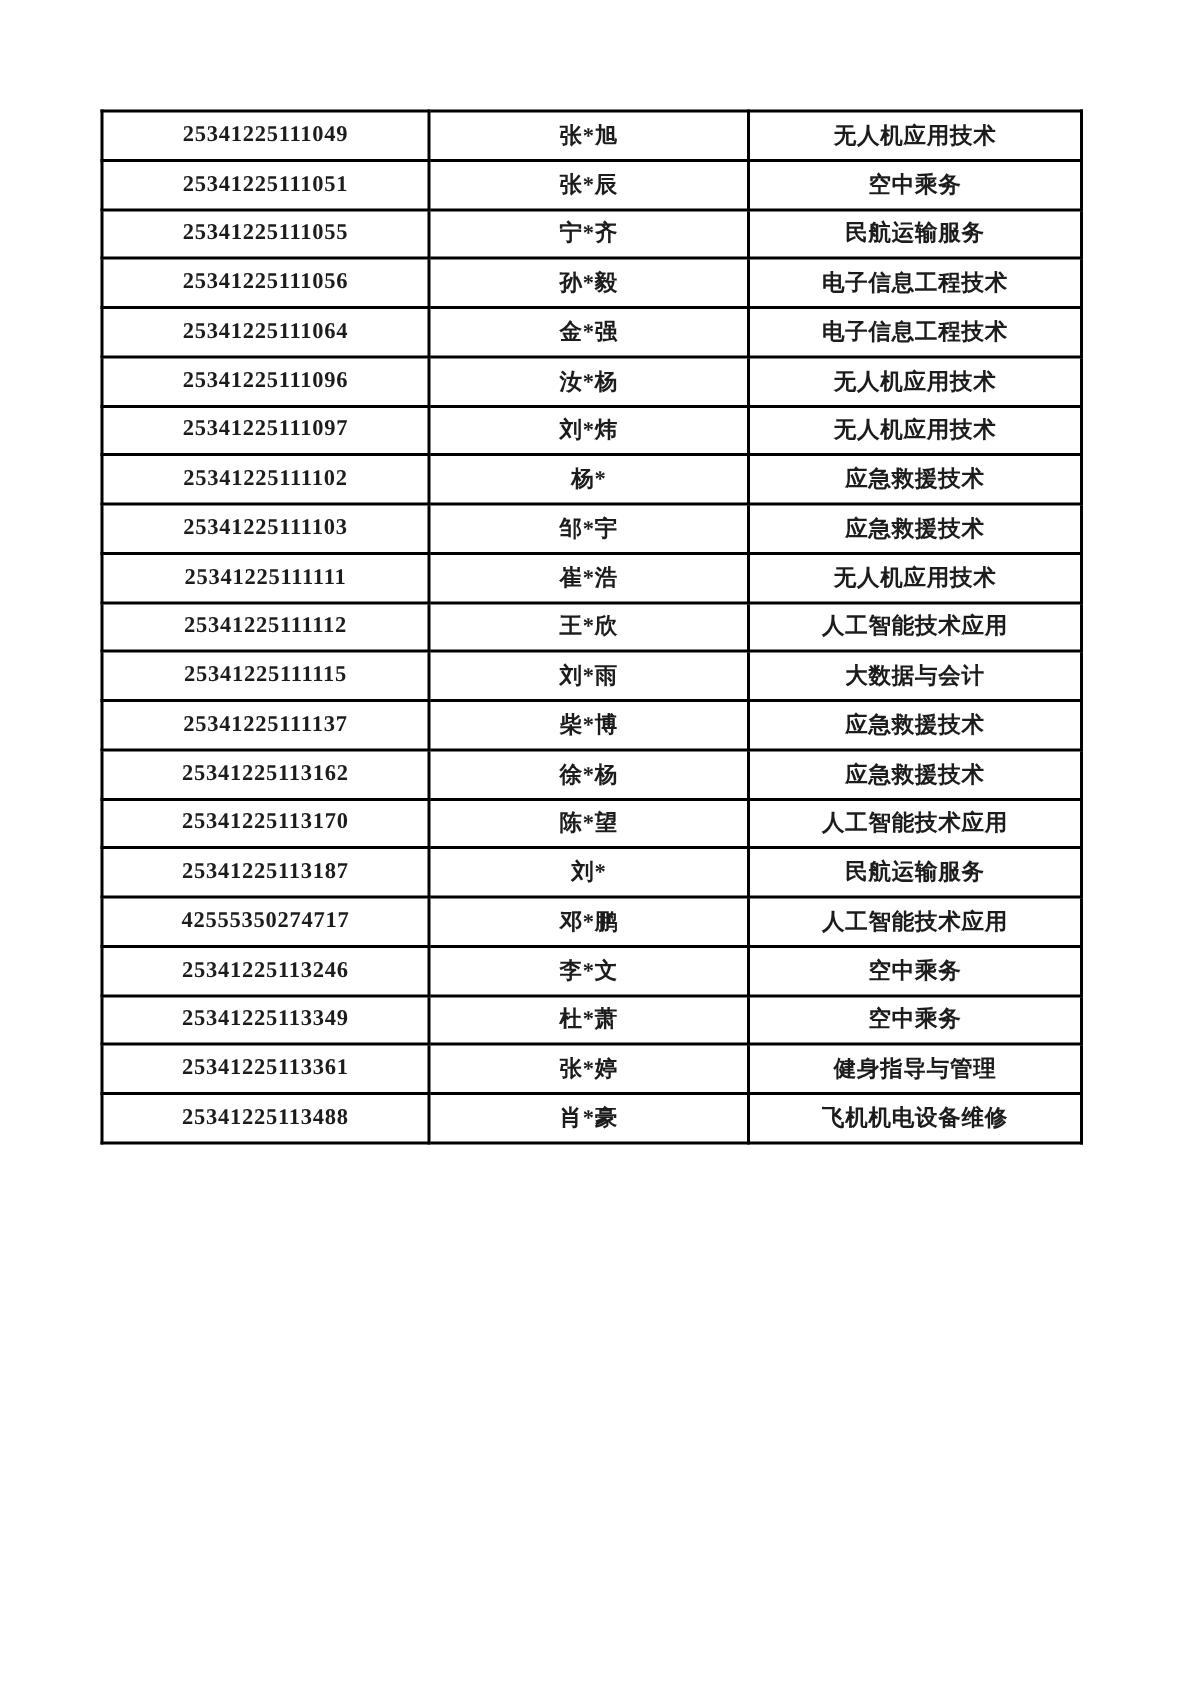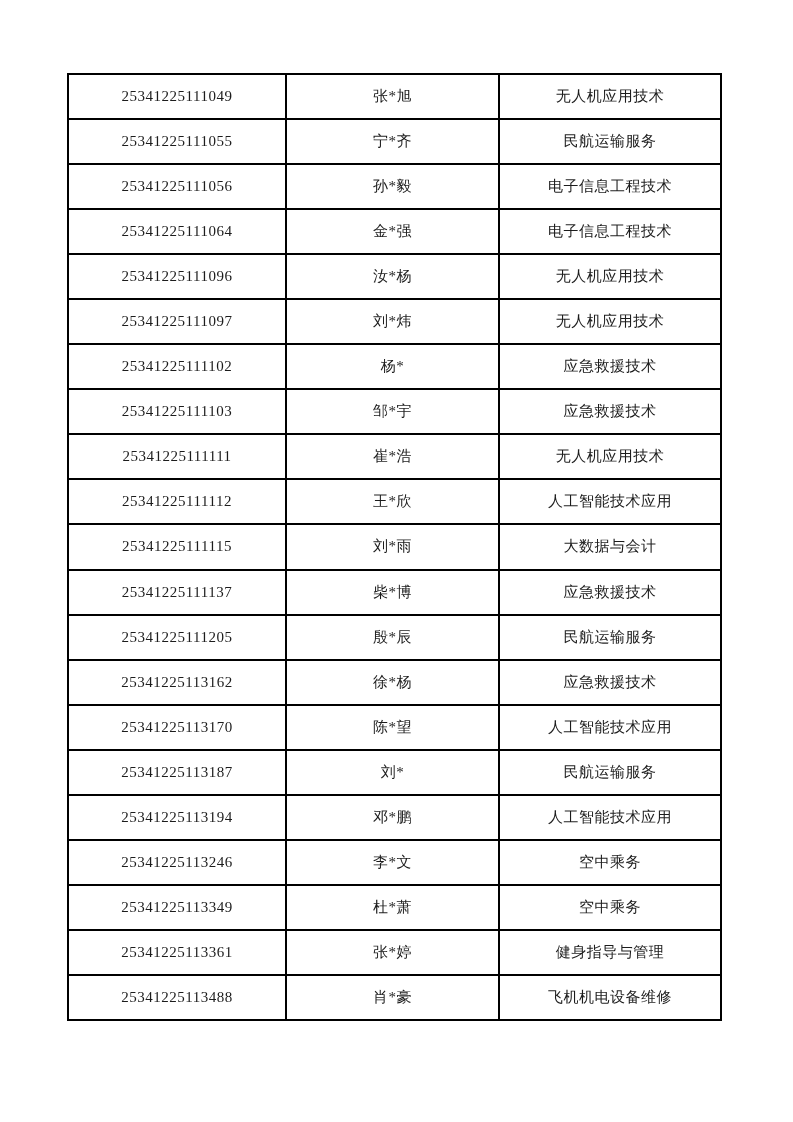--- a/index.html
+++ b/index.html
@@ -20,23 +20,24 @@
     top: 0;
     width: 793px;
     height: 1122px;
     background: #ffffff;
   }
   table.roster {
     position: absolute;
     left: 67px;
     top: 73px;
     width: 653px;
-    height: 948px;
+    height: 690px;
     border-collapse: collapse;
     table-layout: fixed;
+    font-weight: bold;
   }
   table.roster td {
     border: 2px solid #000000;
     text-align: center;
     vertical-align: middle;
     font-size: 15px;
     color: #1c1c1c;
     padding: 0;
     letter-spacing: 0.5px;
     white-space: nowrap;
@@ -54,20 +55,25 @@
     <colgroup>
       <col class="c-id">
       <col class="c-name">
       <col class="c-major">
     </colgroup>
     <tbody>
         <tr>
           <td>25341225111049</td>
           <td>张*旭</td>
           <td>无人机应用技术</td>
+        </tr>
+        <tr>
+          <td>25341225111051</td>
+          <td>张*辰</td>
+          <td>空中乘务</td>
         </tr>
         <tr>
           <td>25341225111055</td>
           <td>宁*齐</td>
           <td>民航运输服务</td>
         </tr>
         <tr>
           <td>25341225111056</td>
           <td>孙*毅</td>
           <td>电子信息工程技术</td>
@@ -111,41 +117,36 @@
           <td>25341225111115</td>
           <td>刘*雨</td>
           <td>大数据与会计</td>
         </tr>
         <tr>
           <td>25341225111137</td>
           <td>柴*博</td>
           <td>应急救援技术</td>
         </tr>
         <tr>
-          <td>25341225111205</td>
-          <td>殷*辰</td>
-          <td>民航运输服务</td>
-        </tr>
-        <tr>
           <td>25341225113162</td>
           <td>徐*杨</td>
           <td>应急救援技术</td>
         </tr>
         <tr>
           <td>25341225113170</td>
           <td>陈*望</td>
           <td>人工智能技术应用</td>
         </tr>
         <tr>
           <td>25341225113187</td>
           <td>刘*</td>
           <td>民航运输服务</td>
         </tr>
         <tr>
-          <td>25341225113194</td>
+          <td>42555350274717</td>
           <td>邓*鹏</td>
           <td>人工智能技术应用</td>
         </tr>
         <tr>
           <td>25341225113246</td>
           <td>李*文</td>
           <td>空中乘务</td>
         </tr>
         <tr>
           <td>25341225113349</td>

